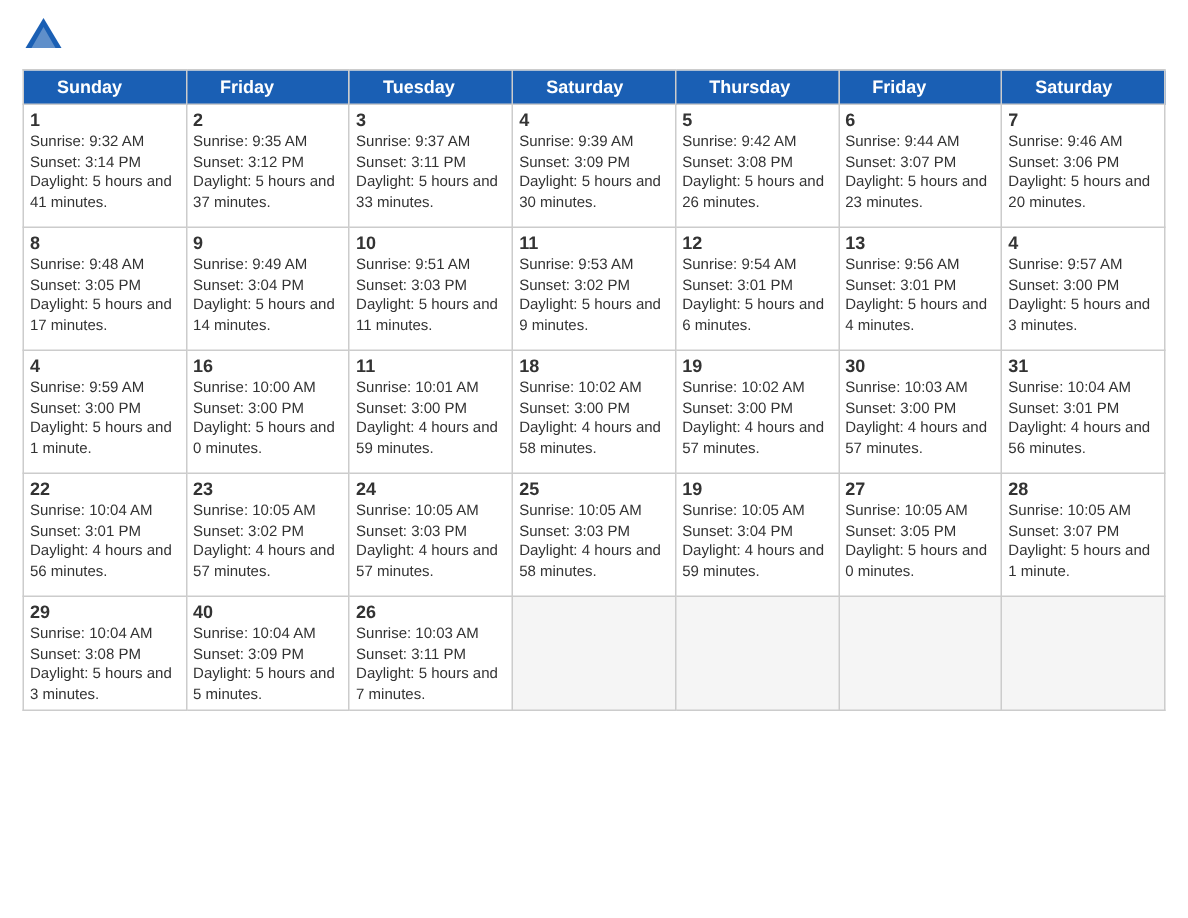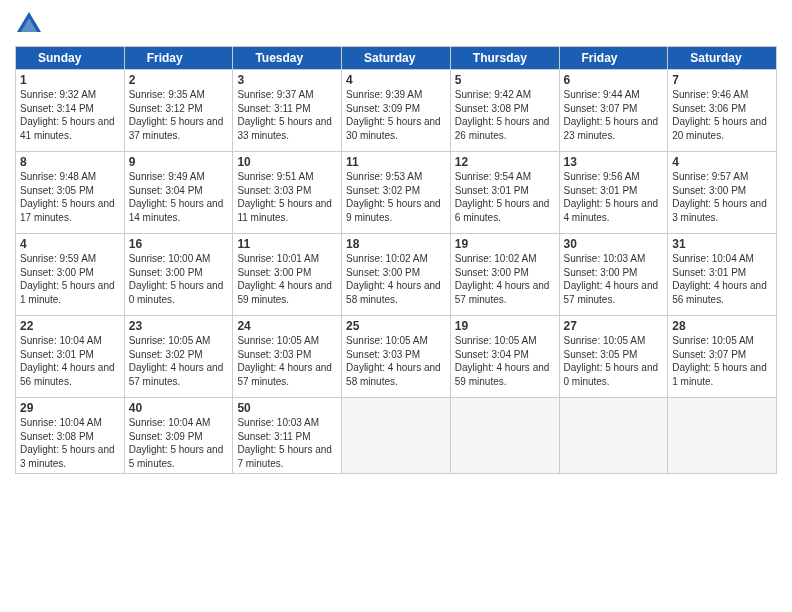--- a/index.html
+++ b/index.html
@@ -158,21 +158,21 @@
           <td><span class="day-num">23</span><span class="day-info">Sunrise: 10:05 AM<br>Sunset: 3:02 PM<br>Daylight: 4 hours and 57 minutes.</span></td>
           <td><span class="day-num">24</span><span class="day-info">Sunrise: 10:05 AM<br>Sunset: 3:03 PM<br>Daylight: 4 hours and 57 minutes.</span></td>
           <td><span class="day-num">25</span><span class="day-info">Sunrise: 10:05 AM<br>Sunset: 3:03 PM<br>Daylight: 4 hours and 58 minutes.</span></td>
           <td><span class="day-num">19</span><span class="day-info">Sunrise: 10:05 AM<br>Sunset: 3:04 PM<br>Daylight: 4 hours and 59 minutes.</span></td>
           <td><span class="day-num">27</span><span class="day-info">Sunrise: 10:05 AM<br>Sunset: 3:05 PM<br>Daylight: 5 hours and 0 minutes.</span></td>
           <td><span class="day-num">28</span><span class="day-info">Sunrise: 10:05 AM<br>Sunset: 3:07 PM<br>Daylight: 5 hours and 1 minute.</span></td>
         </tr>
         <tr class="last-row">
           <td><span class="day-num">29</span><span class="day-info">Sunrise: 10:04 AM<br>Sunset: 3:08 PM<br>Daylight: 5 hours and 3 minutes.</span></td>
           <td><span class="day-num">40</span><span class="day-info">Sunrise: 10:04 AM<br>Sunset: 3:09 PM<br>Daylight: 5 hours and 5 minutes.</span></td>
-          <td><span class="day-num">50</span><span class="day-info">Sunrise: 10:03 AM<br>Sunset: 3:11 PM<br>Daylight: 5 hours and 7 minutes.</span></td>
+          <td><span class="day-num">26</span><span class="day-info">Sunrise: 10:03 AM<br>Sunset: 3:11 PM<br>Daylight: 5 hours and 7 minutes.</span></td>
           <td class="empty"></td>
           <td class="empty"></td>
           <td class="empty"></td>
           <td class="empty"></td>
         </tr>
       </tbody>
   </table>
 </div>
 
 </body></html>

